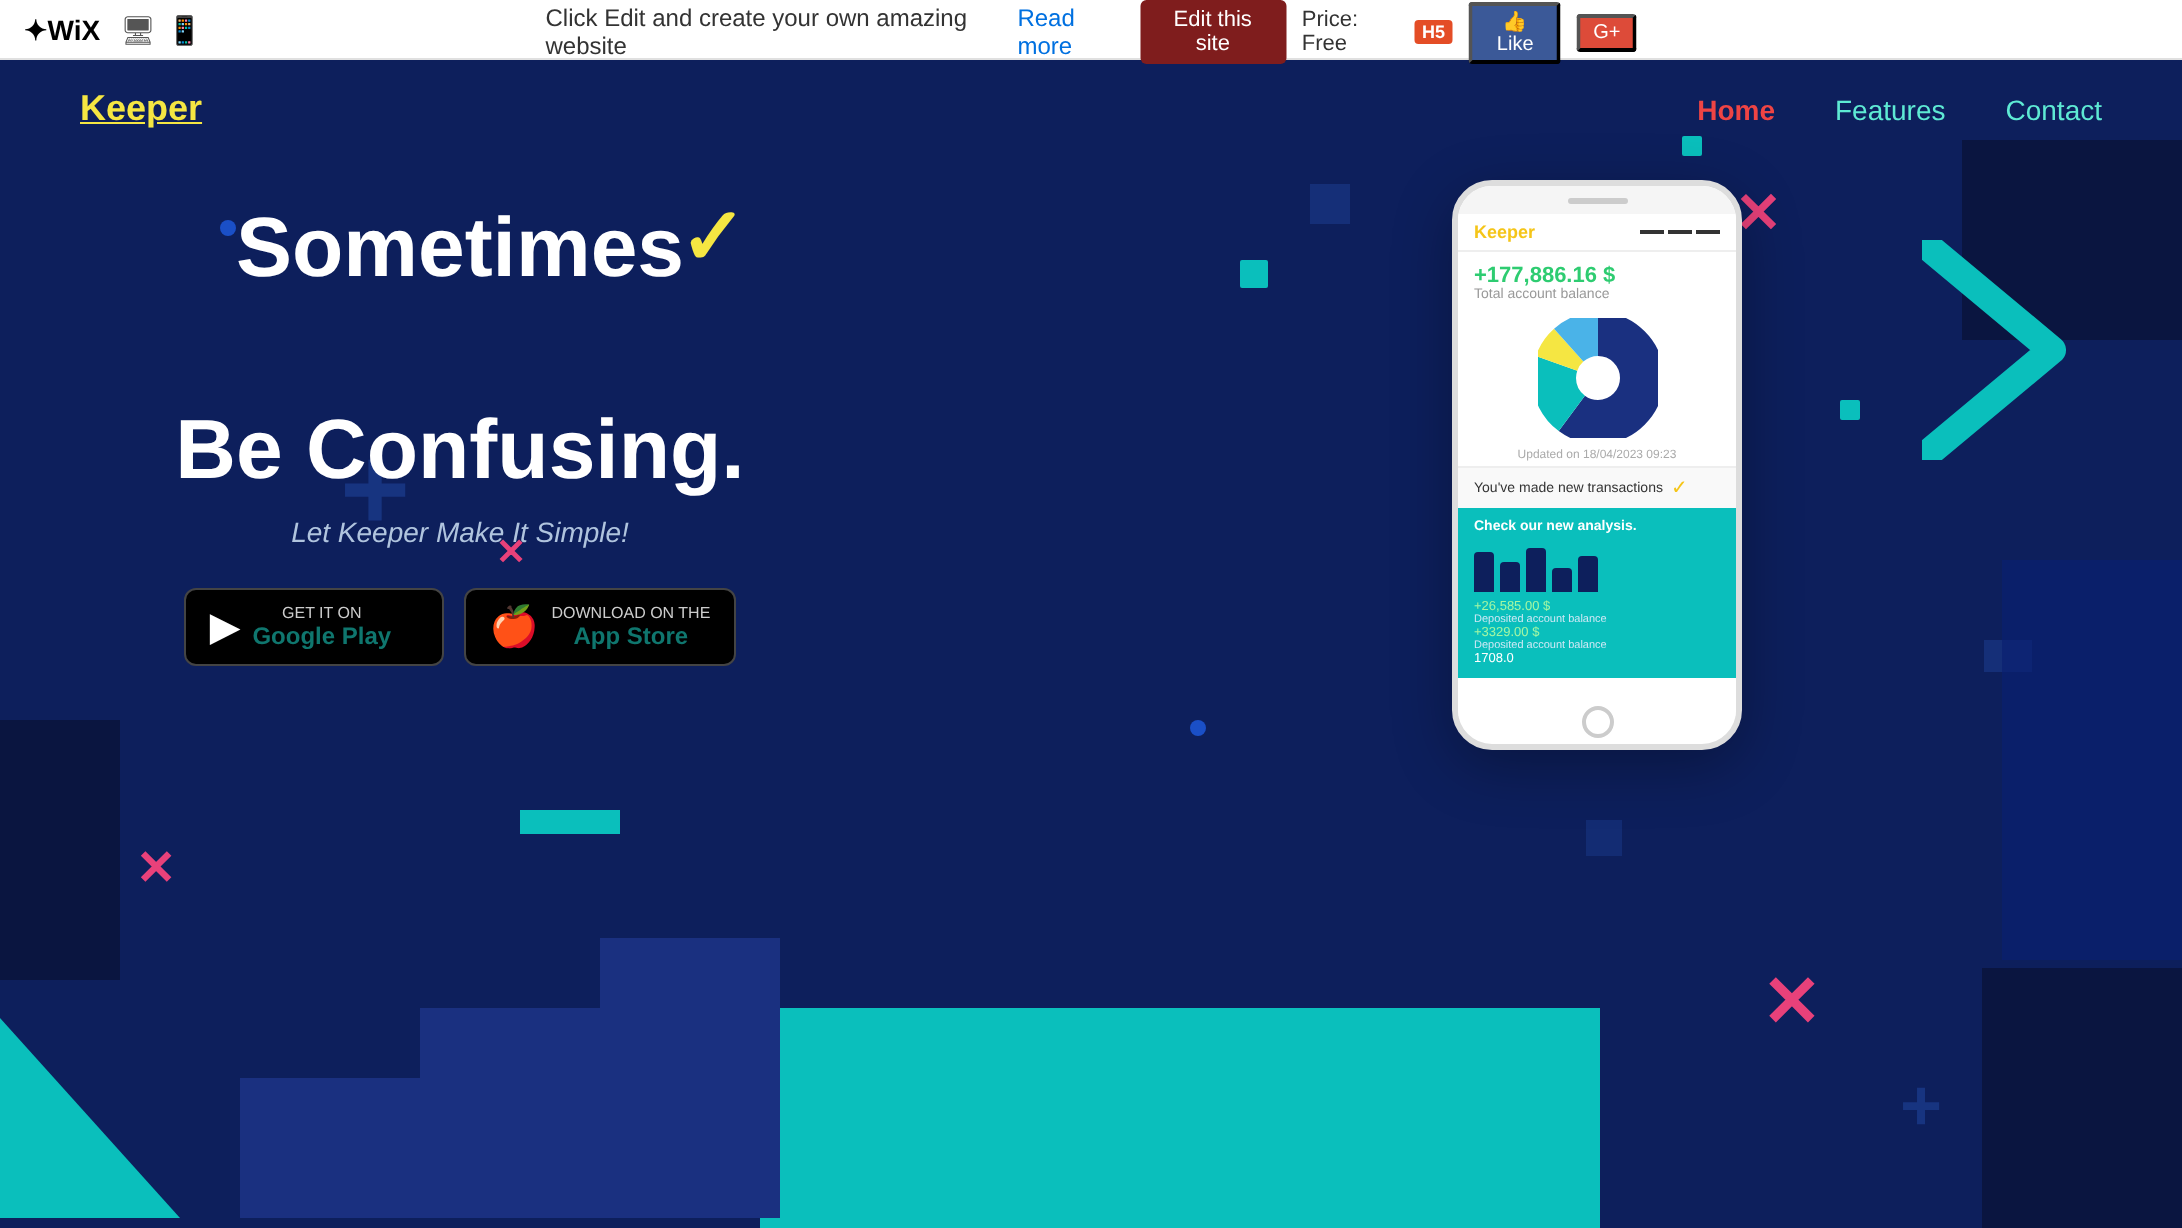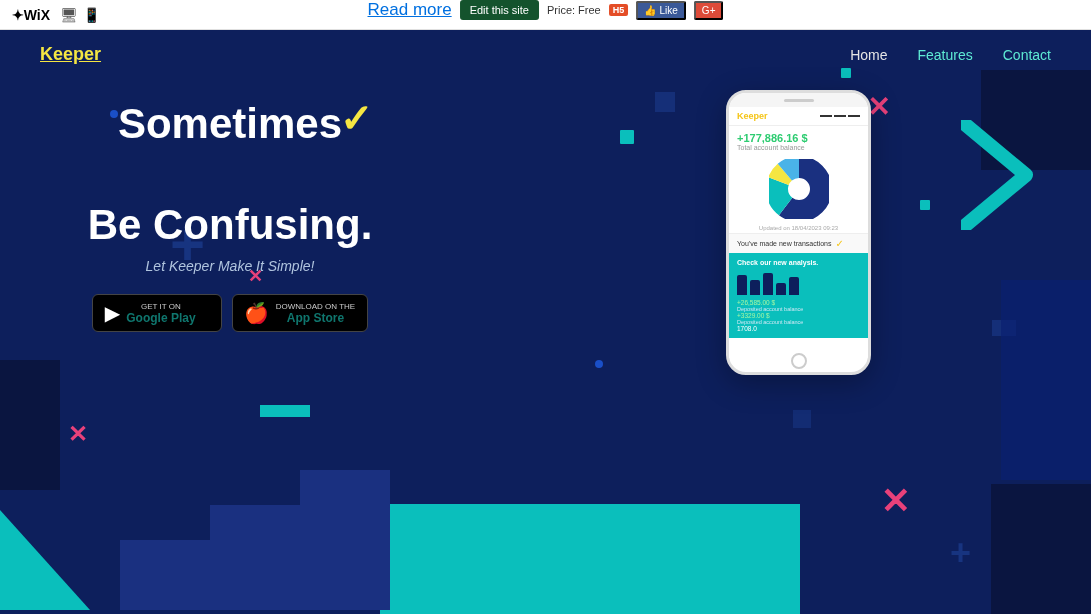--- a/index.html
+++ b/index.html
@@ -15,23 +15,23 @@
       gap: 10px;
       position: relative;
       z-index: 100;
     }
     .wix-logo {
       display: flex; align-items: center; gap: 4px;
     }
     .wix-icons { display: flex; gap: 6px; align-items: center; }
     .device-icon { font-size: 14px; color: #555; cursor: pointer; }
     .wix-center { position: absolute; left: 50%; transform: translateX(-50%); display: flex; align-items: center; gap: 8px; font-size: 12px; color: #333; }
-    .read-more { color: #0070e0; font-size: 17px; cursor: pointer; text-decoration: underline; }
+    .read-more { color: #0070e0; font-size: 12px; cursor: pointer; }
     .edit-btn {
-      background: #14532d; color: #fff; border: none; padding: 4px 10px; border-radius: 3px; font-size: 11px; cursor: pointer;
+      background: #7f1d1d; color: #fff; border: none; padding: 4px 10px; border-radius: 3px; font-size: 11px; cursor: pointer;
     }
     .price-text { font-size: 11px; color: #333; }
     .html5-badge {
       background: #e44d26; color: #fff; font-size: 9px; font-weight: bold; padding: 1px 4px; border-radius: 2px;
     }
     .like-btn {
       background: #3b5998; color: #fff; font-size: 10px; padding: 2px 6px; border-radius: 2px; cursor: pointer;
     }
     .gplus-btn {
       background: #dd4b39; color: #fff; font-size: 10px; padding: 2px 6px; border-radius: 2px; cursor: pointer;
@@ -62,21 +62,21 @@
       text-decoration: underline;
       cursor: pointer;
     }
     .nav-links { display: flex; gap: 30px; }
     .nav-link {
       color: #5eead4;
       font-size: 14px;
       cursor: pointer;
       text-decoration: none;
     }
-    .nav-link.active { color: #e5e5e5; font-weight: 400; }
+    .nav-link.active { color: #ef4444; font-weight: 700; }
 
     
     .hero {
       display: flex;
       align-items: flex-end;
       padding: 20px 80px 0 80px;
       position: relative;
       z-index: 10;
     }
     .hero-text { flex: 0 0 auto; }
@@ -316,20 +316,21 @@
 
 <div class="wix-bar">
   <div class="wix-logo">
     <span style="font-weight:900;font-size:14px;color:#000;">✦WiX</span>
   </div>
   <div class="wix-icons">
     <span class="device-icon">🖥</span>
     <span class="device-icon">📱</span>
   </div>
   <div class="wix-center">
+    <span>Click Edit and create your own amazing website</span>
     <a class="read-more">Read more</a>
     <button class="edit-btn">Edit this site</button>
     <span class="price-text">Price: Free</span>
     <span class="html5-badge">H5</span>
     <button class="like-btn">👍 <span>Like</span></button>
     <button class="gplus-btn">G+</button>
   </div>
 </div>
 
 <div class="site-wrapper">

